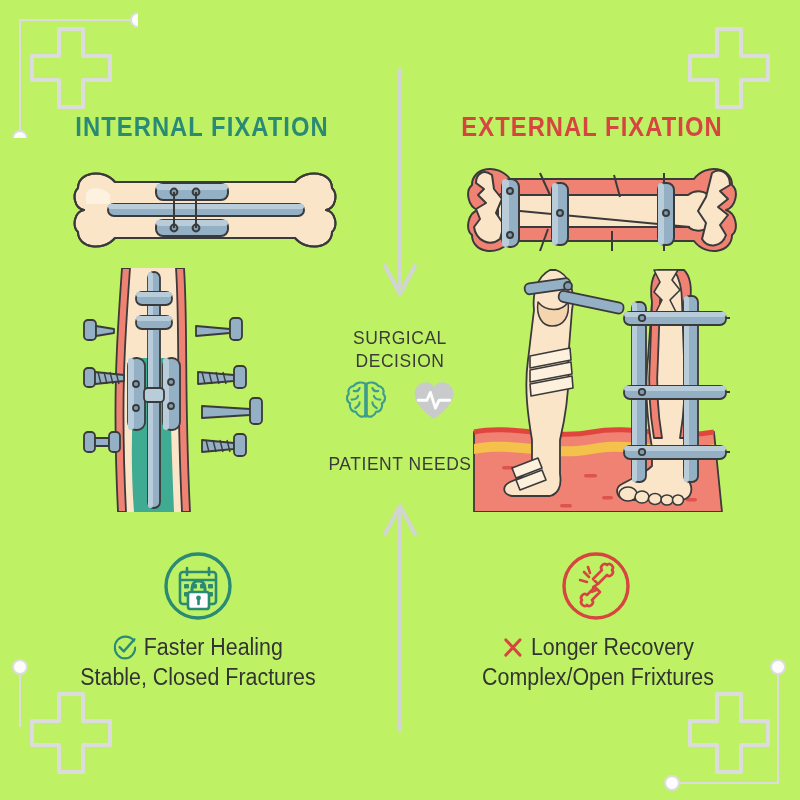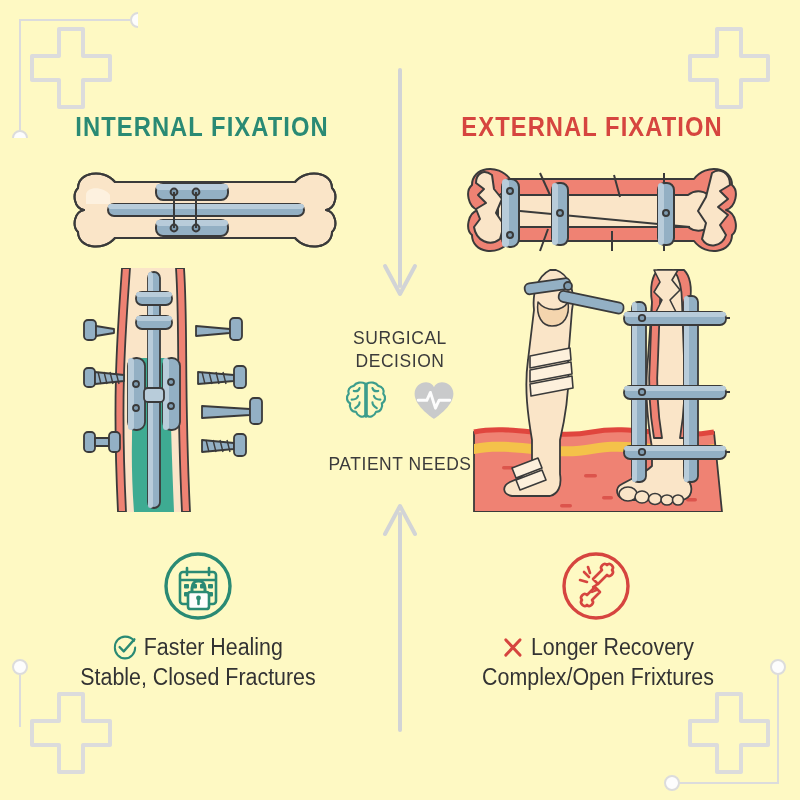--- a/index.html
+++ b/index.html
@@ -4,21 +4,21 @@
 <style>
   html, body {
     margin: 0;
     padding: 0;
     background: #ffffff;
   }
   #page {
     position: relative;
     width: 800px;
     height: 800px;
-    background: #fef9c3;
+    background: #bef264;
     font-family: "Liberation Sans", sans-serif;
     overflow: hidden;
   }
 
   
   .orn-cross {
     position: absolute;
     width: 86px;
     height: 86px;
   }

